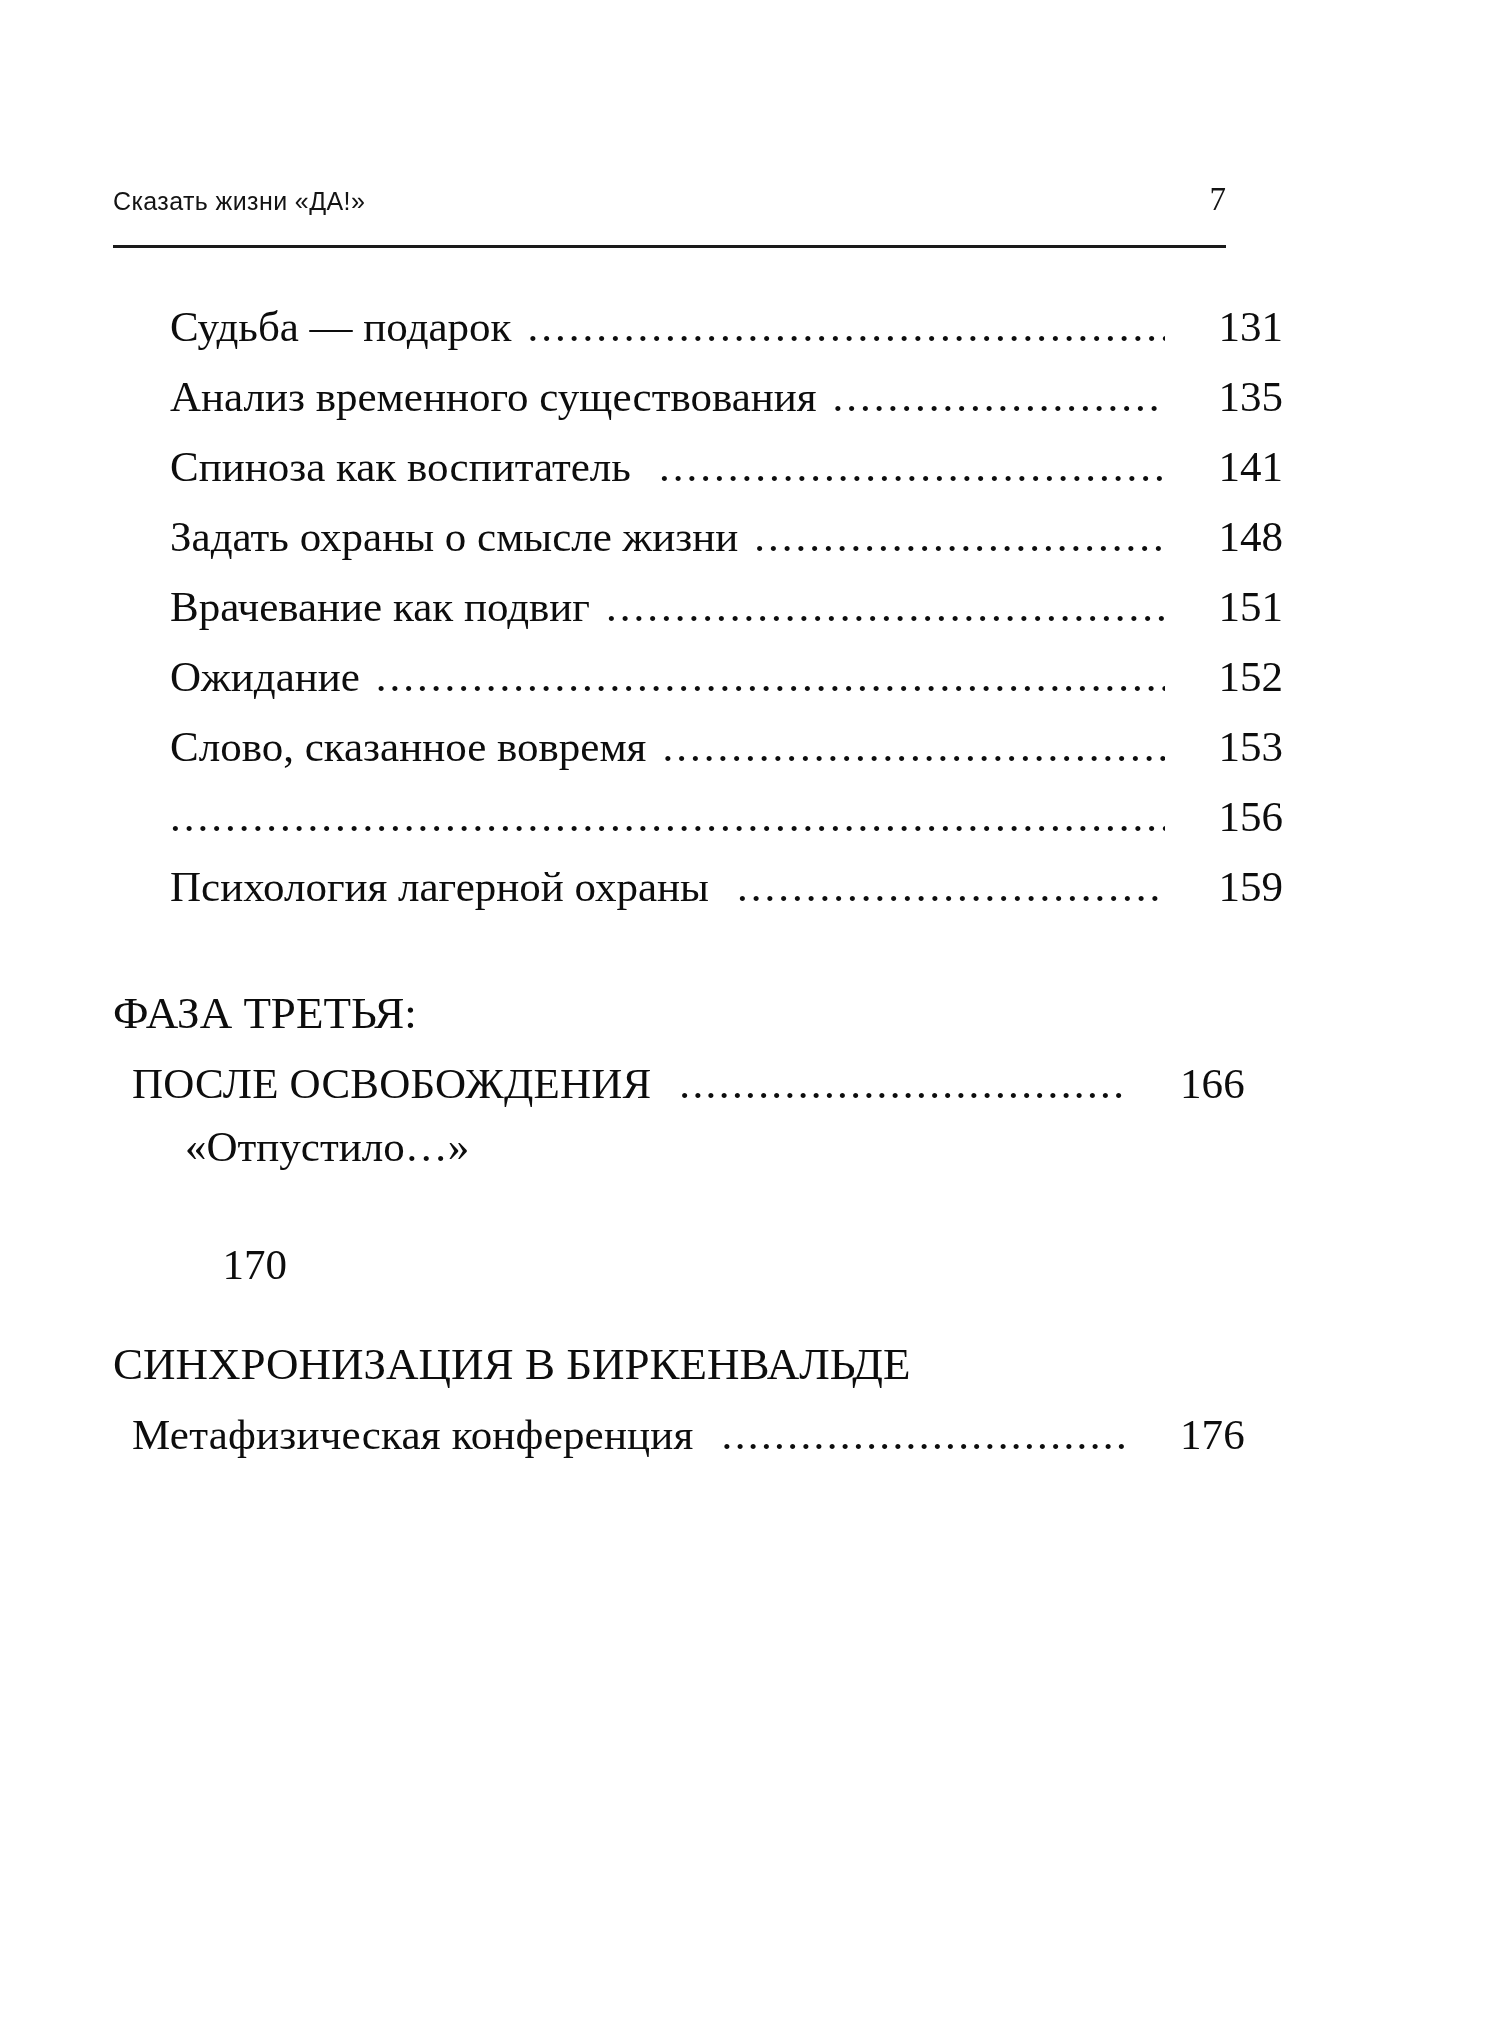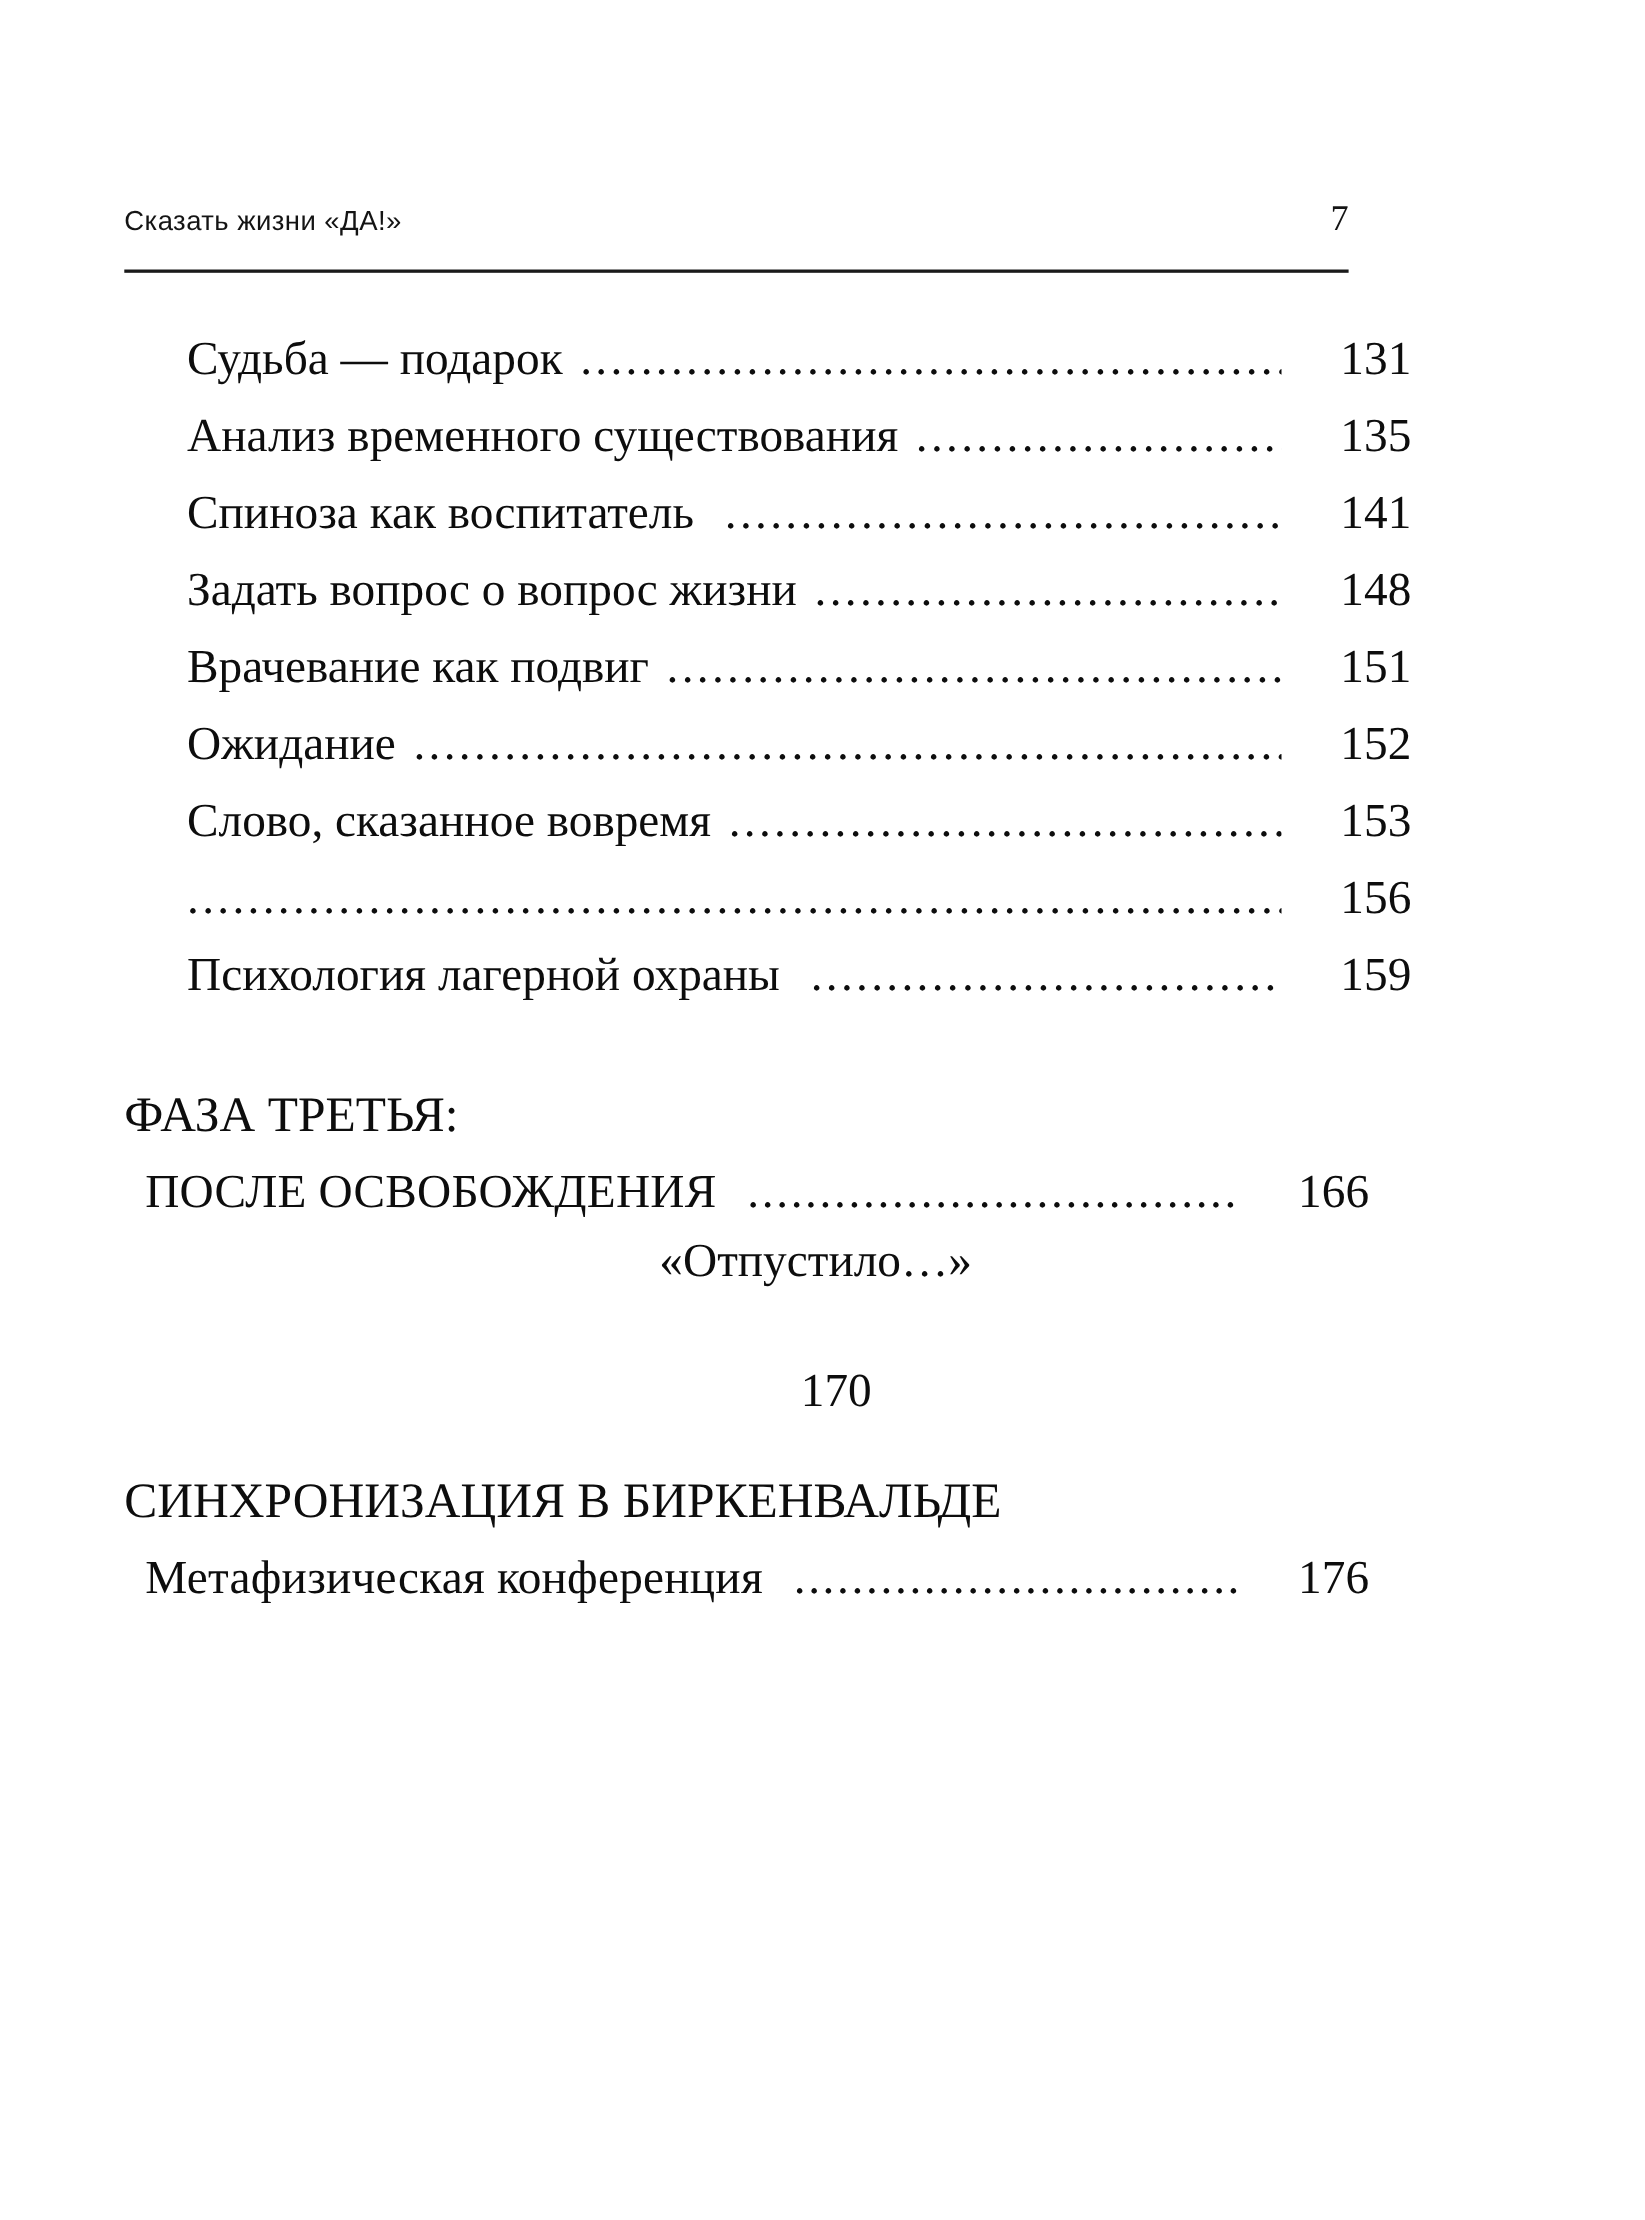--- a/index.html
+++ b/index.html
@@ -63,21 +63,21 @@
   
   .toc {
     position: absolute;
     left: 113px;
     top: 305px;
     width: 1113px;
   }
 
   .toc-row {
     display: flex;
-    align-items: center;
+    align-items: flex-start;
     width: 100%;
     font-size: 43px;
     line-height: 1.0;
     color: #0d0d0d;
     white-space: nowrap;
     gap: 16px;
   }
 
   .toc-row.entry {
     padding-left: 57px;
@@ -179,21 +179,21 @@
 
     <div class="toc-row entry">
       <span class="toc-title has-gap">Спиноза как воспитатель</span>
       <span class="leader">
           <span class="leader-dots">............................................................................................................</span>
         </span>
       <span class="toc-page">141</span>
     </div>
 
     <div class="toc-row entry">
-      <span class="toc-title">Задать вопрос о вопрос жизни</span>
+      <span class="toc-title">Задать охраны о смысле жизни</span>
       <span class="leader">
           <span class="leader-dots">............................................................................................................</span>
         </span>
       <span class="toc-page">148</span>
     </div>
 
     <div class="toc-row entry">
       <span class="toc-title">Врачевание как подвиг</span>
       <span class="leader">
           <span class="leader-dots">............................................................................................................</span>

